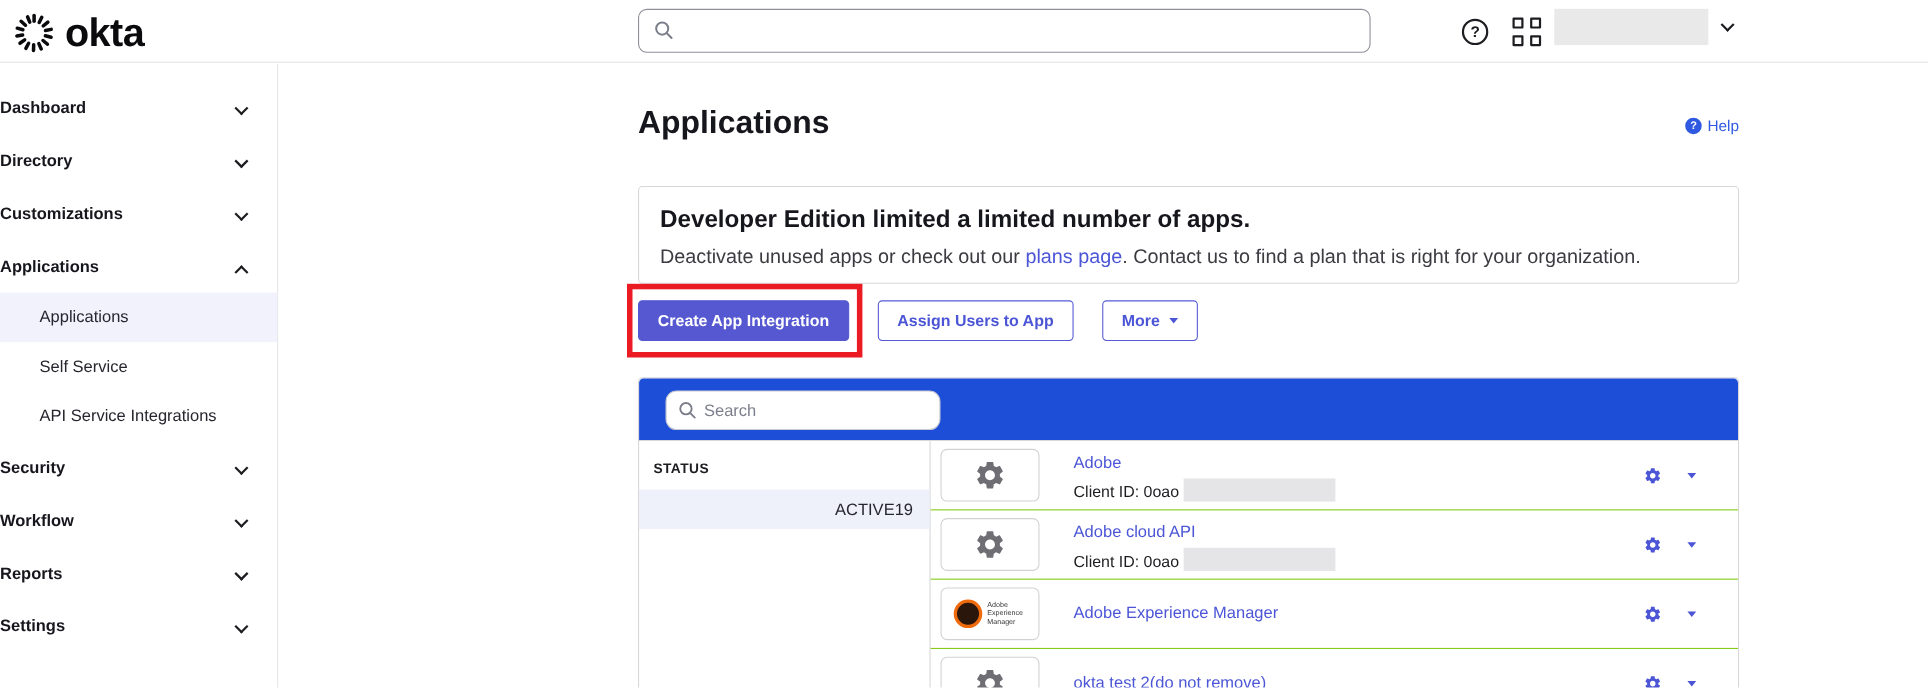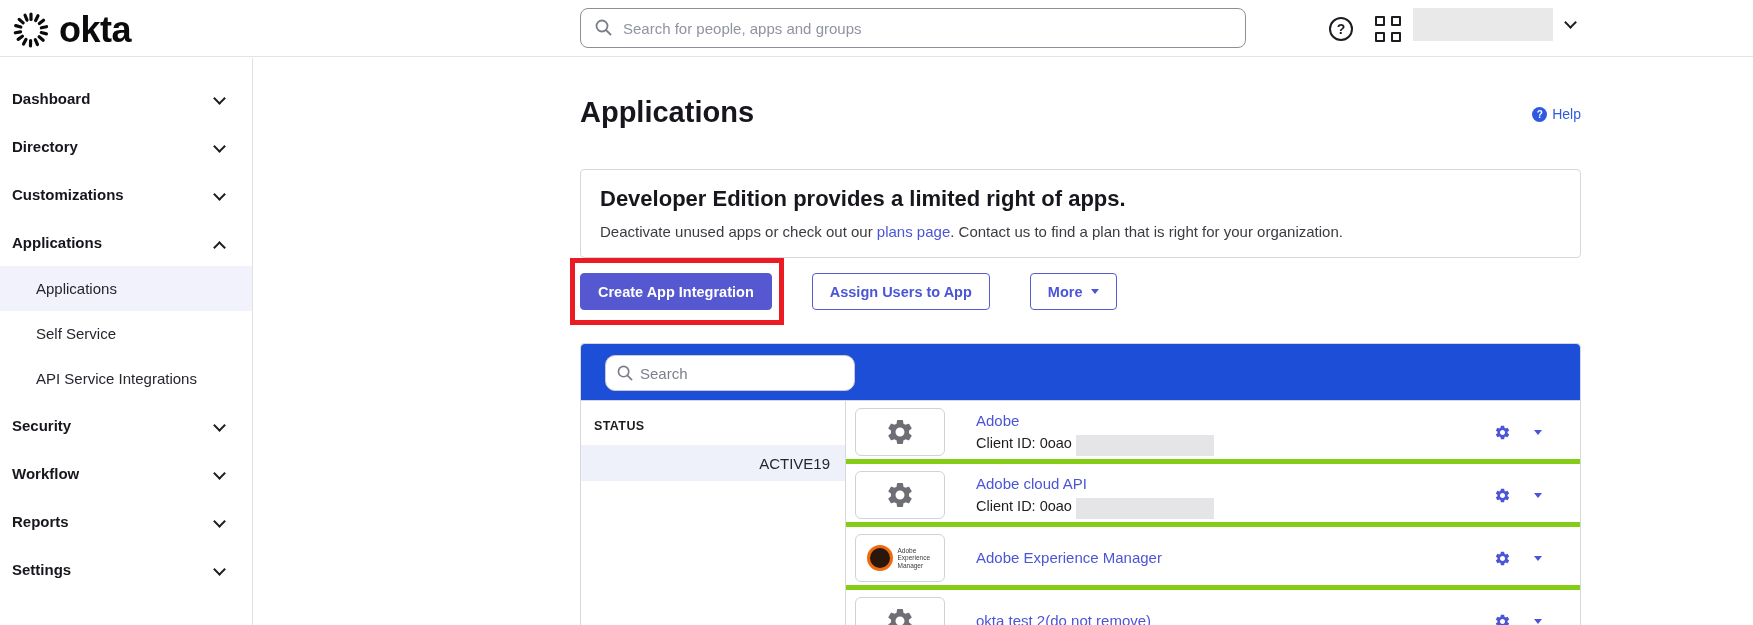--- a/index.html
+++ b/index.html
@@ -27,43 +27,43 @@
   .hdr-grid i:nth-child(3){left:0;bottom:0} .hdr-grid i:nth-child(4){right:0;bottom:0}
   .hdr-redacted { position:absolute; left:1413px; top:8px; width:140px; height:33px; background:#e9e9e9; }
   .chev { display:inline-block; width:9px; height:9px; border-right:2px solid #1d1d21;
     border-bottom:2px solid #1d1d21; transform:rotate(45deg); }
   .chev.up { transform:rotate(225deg); }
   .hdr-chev { position:absolute; left:1566px; top:18px; }
 
   
   .sidebar { position:absolute; left:0; top:58px; width:253px; height:567px; background:#fff;
     border-right:1px solid #e2e2e5; }
-  .nav-item { position:relative; height:48px; display:flex; align-items:center; padding-left:12px;
+  .nav-item { position:relative; height:48px; display:flex; align-items:center; 
     font-size:15px; font-weight:700; color:#16161d; cursor:pointer; }
   .nav-item .chev { position:absolute; right:28px; top:20px; }
   .nav-sub { position:relative; height:45px; display:flex; align-items:center; padding-left:36px;
     font-size:15px; font-weight:400; color:#26262e; cursor:pointer; }
   .nav-sub.active { background:#f1f2fb; }
 
   
   .main { position:absolute; left:253px; top:58px; width:1500px; height:567px; overflow:hidden; background:#fff; }
   .content { position:absolute; left:327px; top:0; width:1001px; }
   .page-title { position:absolute; left:0; top:38px; font-size:29px; font-weight:700; color:#16161d; }
   .help-link { position:absolute; right:0; top:48px; display:flex; align-items:center; gap:5px;
     font-size:14px; color:#2f59e0; cursor:pointer; }
   .help-badge { width:15px; height:15px; border-radius:50%; background:#2f59e0; color:#fff;
     font-size:10px; font-weight:700; display:flex; align-items:center; justify-content:center; }
 
   .banner { position:absolute; left:0; top:111px; width:1001px; height:89px;
     border:1px solid #d8d8db; border-radius:4px; background:#fff; padding:16px 19px; }
   .banner h2 { font-size:22px; font-weight:700; color:#16161d; margin-bottom:11px; }
-  .banner p { font-size:15px; color:#3b3b41; }
+  .banner p { font-size:18px; color:#3b3b41; }
   .banner a { color:#4b55d6; text-decoration:none; cursor:pointer; }
 
-  .toolbar { position:absolute; left:0; top:215px; height:37px; display:flex; gap:40px;align-items:center; }
+  .toolbar { position:absolute; left:0; top:215px; height:37px; display:flex; gap:26px;align-items:center; }
   .btn { height:37px; border-radius:4px; font-size:14.5px; font-weight:700; padding:0 17px;
     display:inline-flex; align-items:center; gap:8px; cursor:pointer; white-space:nowrap;
     font-family:"Liberation Sans",sans-serif; }
   .btn.primary { background:#5558d0; border:1px solid #5558d0; color:#fff; }
   .btn.secondary { background:#fff; border:1px solid #575cd3; color:#4b55d6; }
   .annotated { position:relative; }
   .annotation-box { position:absolute; left:-10px; top:-15px; right:-12px; bottom:-15px;
     border:5px solid #ea1b22; pointer-events:none; }
   .tri-down { display:inline-block; width:0; height:0; border-left:4px solid transparent;
     border-right:4px solid transparent; border-top:5px solid #4b55d6; }
@@ -81,29 +81,29 @@
 
   .table-body { position:relative; display:flex; }
   .status-col { width:265px; border-right:1px solid #d8d8db; height:342px; padding-top:18px; }
   .status-hdr { font-size:12.5px; font-weight:700; letter-spacing:0.4px; color:#1d1d21;
     padding:0 14px 12px 13px; }
   .status-row { height:36px; display:flex; align-items:center; justify-content:space-between;
     padding:0 15px 0 13px; font-size:15px; color:#26262e; cursor:pointer; }
   .status-row.selected { background:#eef0fa;justify-content:flex-end; }
 
   .apps-col { flex:1; }
-  .app-row { position:relative; height:63px; border-bottom:5px solid #84cc16; }
+  .app-row { position:relative; height:63px; border-bottom:1px solid #84cc16; }
   .app-logo { position:absolute; left:9px; top:7px; width:90px; height:48px; border:1px solid #d2d2d6;
     border-radius:6px; background:#fff; display:flex; align-items:center; justify-content:center; }
   .gear-logo { width:30px; height:30px; fill:#6e6e74; }
   .app-name { position:absolute; left:130px; top:11px; font-size:15px; color:#4b55d6;
     text-decoration:none; cursor:pointer; }
   .app-row.center .app-name { top:22px; }
   .client-line { position:absolute; left:130px; top:34px; font-size:14.5px; color:#1d1d21;
-    display:flex; align-items:flex-start; gap:4px; }
+    display:flex; align-items:flex-end; gap:4px; }
   .client-redacted { display:inline-block; width:138px; height:21px; background:#e5e5e7; }
   .row-gear { position:absolute; right:69px; top:23px; width:17px; height:17px; fill:#4b55d6; cursor:pointer; }
   .row-caret { position:absolute; right:38px; top:29px; cursor:pointer; }
   .aem-badge { display:flex; align-items:center; gap:5px; }
   .aem-circle { width:26px; height:26px; border-radius:50%; background:#2a160b; border:3px solid #ee6a0c; }
   .aem-text { font-size:6.5px; line-height:7.5px; color:#3a3a3a; width:36px; }
 </style>
 </head>
 <body>
 
@@ -136,21 +136,20 @@
         <use href="#ray" transform="rotate(312 19 19)"></use>
       <use href="#ray" transform="rotate(338 19 19)"></use>
     </svg>
     <span class="logo-text">okta</span>
   </div>
 
   <div class="global-search">
     <svg class="search-glass" width="17" height="17" viewBox="0 0 17 17">
         <use href="#glass"></use>
       </svg>
-    <input type="text" placeholder="Search for people, apps and groups" style="">
   </div>
 
   <div class="hdr-help" style="margin-top:10px; top:7px;">?</div>
   <div class="hdr-grid">
       <i></i>
       <i></i>
       <i></i>
       <i></i>
     </div>
   <div class="hdr-redacted"></div>
@@ -205,21 +204,21 @@
 <div class="main">
   <div class="content">
     <h1 class="page-title">Applications</h1>
 
     <div class="help-link">
       <span class="help-badge">?</span>
       <span>Help</span>
     </div>
 
     <div class="banner">
-      <h2>Developer Edition provides a limited right of apps.</h2>
+      <h2>Developer Edition limited a limited number of apps.</h2>
       <p><span>Deactivate unused apps or check out our </span><a>plans page</a><span>. Contact us to find a plan that is right for your organization.</span></p>
     </div>
 
     <div class="toolbar">
       <span class="annotated">
         <span class="annotation-box"></span>
         <button class="btn primary">Create App Integration</button>
       </span>
       <button class="btn secondary">Assign Users to App</button>
       <button class="btn secondary">

